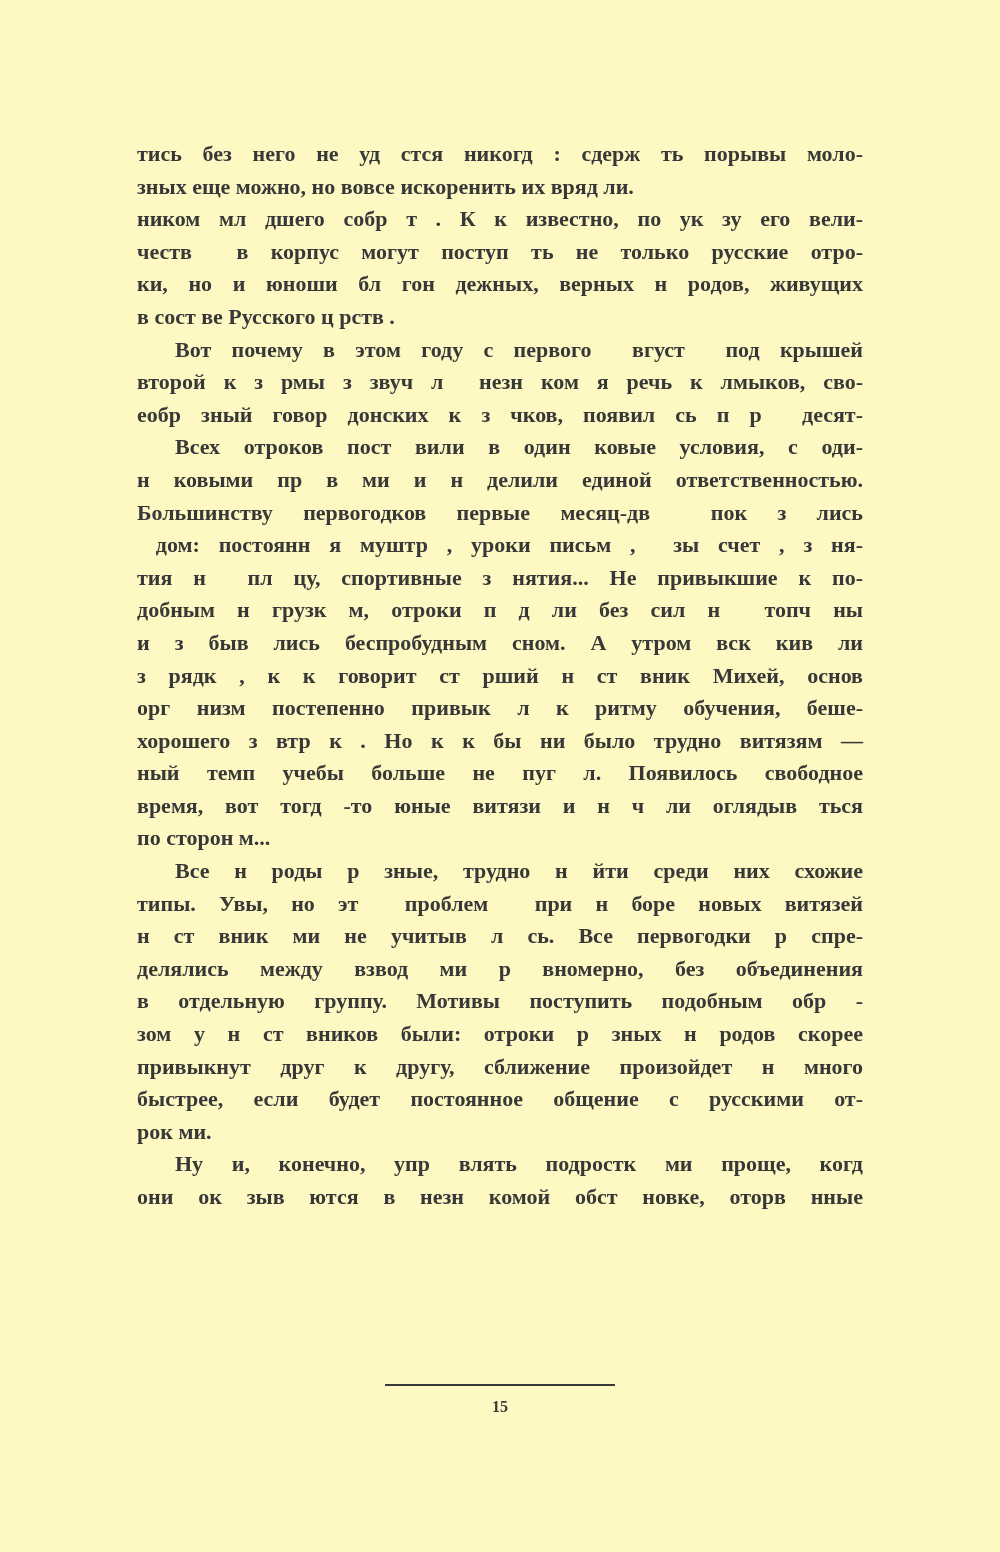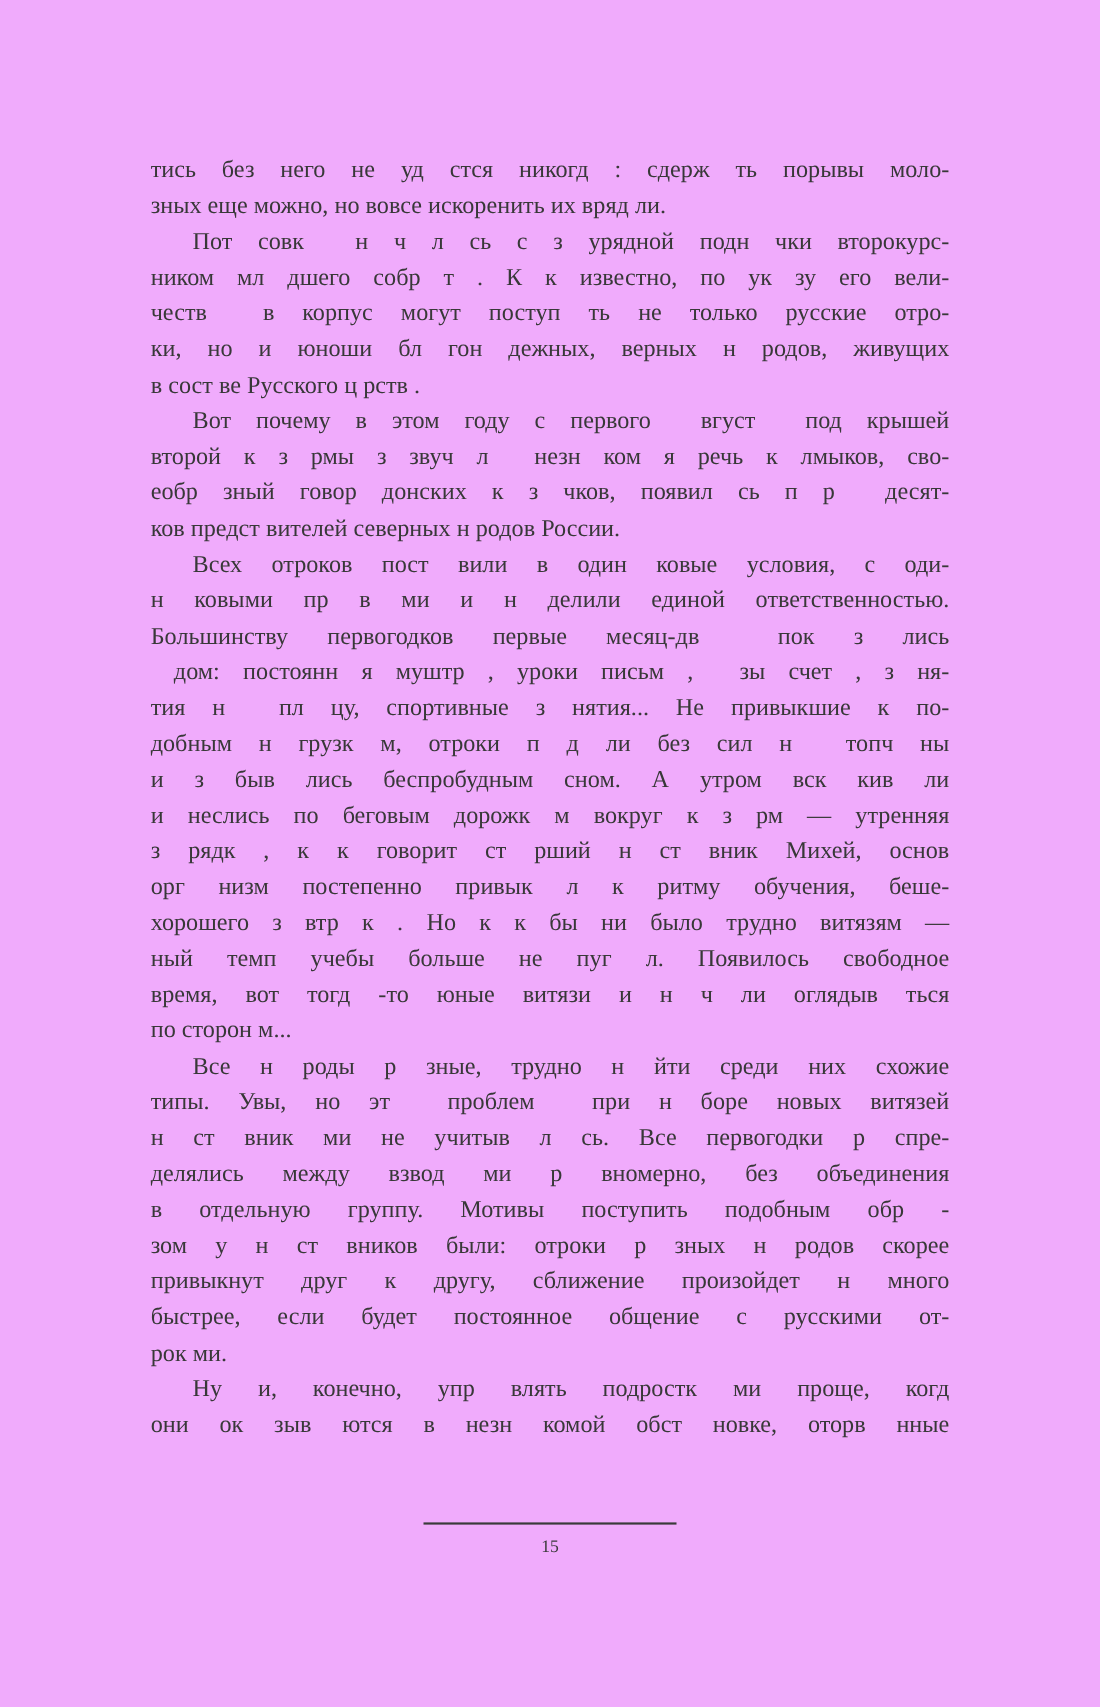--- a/index.html
+++ b/index.html
@@ -11,21 +11,22 @@
     width: 1000px;
     height: 1552px;
     position: relative;
     font-family: "Liberation Serif", "DejaVu Serif", serif;
     color: #3a3a3a;
     overflow: hidden;
   }
   .page {
     position: absolute;
     inset: 0;
-    background: #f0abfc;
+    background: #fef9c3;
+    font-weight: bold;
   }
   .text-block {
     position: absolute;
     left: 137px;
     top: 138px;
     width: 726px;
     font-size: 22px;
     line-height: 32.6px;
     color: #383838;
   }
@@ -67,41 +68,38 @@
 </head>
 <body>
 
 <div class="page">
   <div class="text-block">
       <div class="paragraph">
         <div class="line">тись без него не уд стся никогд : сдерж ть порывы моло-</div>
         <div class="line para-last">зных еще можно, но вовсе искоренить их вряд ли.</div>
       </div>
       <div class="paragraph">
-        <div class="line indent">Пот совк  н ч л сь с з урядной подн чки второкурс-</div>
         <div class="line">ником мл дшего собр т . К к известно, по ук зу его вели-</div>
         <div class="line">честв  в корпус могут поступ ть не только русские отро-</div>
         <div class="line">ки, но и юноши бл гон дежных, верных н родов, живущих</div>
         <div class="line para-last">в сост ве Русского ц рств .</div>
       </div>
       <div class="paragraph">
         <div class="line indent">Вот почему в этом году с первого  вгуст  под крышей</div>
         <div class="line">второй к з рмы з звуч л  незн ком я речь к лмыков, сво-</div>
         <div class="line">еобр зный говор донских к з чков, появил сь п р  десят-</div>
-        <div class="line para-last">ков предст вителей северных н родов России.</div>
       </div>
       <div class="paragraph">
         <div class="line indent">Всех отроков пост вили в один ковые условия, с оди-</div>
         <div class="line">н ковыми пр в ми и н делили единой ответственностью.</div>
         <div class="line">Большинству первогодков первые месяц-дв  пок з лись</div>
         <div class="line"> дом: постоянн я муштр , уроки письм ,  зы счет , з ня-</div>
         <div class="line">тия н  пл цу, спортивные з нятия... Не привыкшие к по-</div>
         <div class="line">добным н грузк м, отроки п д ли без сил н  топч ны</div>
         <div class="line">и з быв лись беспробудным сном. А утром вск кив ли</div>
-        <div class="line">и неслись по беговым дорожк м вокруг к з рм — утренняя</div>
         <div class="line">з рядк , к к говорит ст рший н ст вник Михей, основ</div>
         <div class="line">орг низм постепенно привык л к ритму обучения, беше-</div>
         <div class="line">хорошего з втр к . Но к к бы ни было трудно витязям —</div>
         <div class="line">ный темп учебы больше не пуг л. Появилось свободное</div>
         <div class="line">время, вот тогд -то юные витязи и н ч ли оглядыв ться</div>
         <div class="line para-last">по сторон м...</div>
       </div>
       <div class="paragraph">
         <div class="line indent">Все н роды р зные, трудно н йти среди них схожие</div>
         <div class="line">типы. Увы, но эт  проблем  при н боре новых витязей</div>

